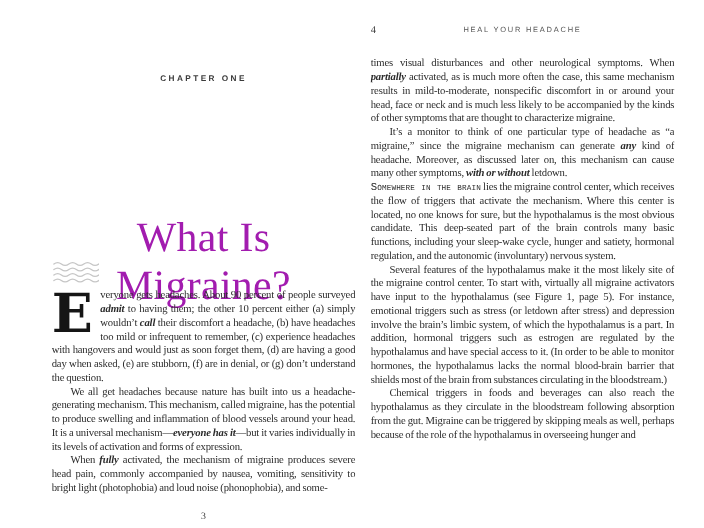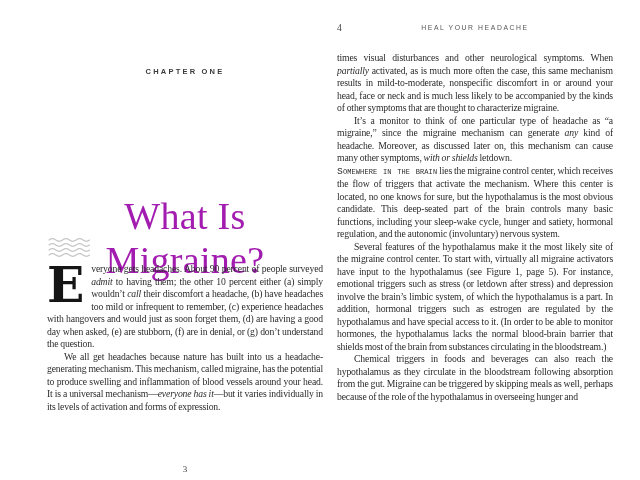--- a/index.html
+++ b/index.html
@@ -28,21 +28,21 @@
   .left-body  { top:219px; }
   .right-body { top:52px; }
 
   .ornament { height:22px; margin:0 0 4px 1px; }
 
   .para {
     margin:0; font-size:9.7px; line-height:12.5px;
     text-align:justify; letter-spacing:-0.15px; word-spacing:-0.4px;
   }
   .para.indent { text-indent:17px; }
-  .it { font-style:italic; }
+  .it { font-style:italic;font-weight:bold; }
   .sc { font-variant:small-caps; letter-spacing:0.1px;font-family:Liberation Mono, monospace; }
 
   .drop-cap {
     float:left;
     font-family:"DejaVu Serif","Liberation Serif",serif;
     font-size:49px; line-height:38px; font-weight:bold; color:#151515;
     padding:3px 7px 0 0;
   }
 
   .section-heading {
@@ -80,36 +80,37 @@
             <path d="M1 3  q3.4 -2.6 6.8 0 t6.8 0 t6.8 0 t6.8 0 t6.8 0 t6.8 0"></path>
             <path d="M1 8  q3.4 -2.6 6.8 0 t6.8 0 t6.8 0 t6.8 0 t6.8 0 t6.8 0"></path>
             <path d="M1 13 q3.4 -2.6 6.8 0 t6.8 0 t6.8 0 t6.8 0 t6.8 0 t6.8 0"></path>
             <path d="M1 18 q3.4 -2.6 6.8 0 t6.8 0 t6.8 0 t6.8 0 t6.8 0 t6.8 0"></path>
           </g>
         </svg>
       </div>
       <div id="left-blocks">
           <p class="para"><span class="drop-cap">E</span><span>veryone gets headaches. About 90 percent of people surveyed </span><span class="it">admit</span><span> to having them; the other 10 percent either (a) simply wouldn’t </span><span class="it">call</span><span> their discomfort a headache, (b) have headaches too mild or infrequent to remember, (c) experience headaches with hangovers and would just as soon forget them, (d) are having a good day when asked, (e) are stubborn, (f) are in denial, or (g) don’t understand the question.</span></p>
           <p class="para indent"><span>We all get headaches because nature has built into us a headache-generating mechanism. This mechanism, called migraine, has the potential to produce swelling and inflammation of blood vessels around your head. It is a universal mechanism—</span><span class="it">everyone has it</span><span>—but it varies individually in its levels of activation and forms of expression.</span></p>
+          <p class="para indent"><span>When </span><span class="it">fully</span><span> activated, the mechanism of migraine produces severe head pain, commonly accompanied by nausea, vomiting, sensitivity to bright light (photophobia) and loud noise (phonophobia), and some-</span></p>
         </div>
     </div>
 
     <div class="folio-left">3</div>
   </div>
 
   <div class="page right-page">
     <div class="running-head-row">
       <span class="folio-right">4</span>
       <span class="running-head">HEAL YOUR HEADACHE</span>
     </div>
 
     <div class="page-body right-body">
       <div id="right-blocks">
           <p class="para"><span>times visual disturbances and other neurological symptoms. When </span><span class="it">partially</span><span> activated, as is much more often the case, this same mechanism results in mild-to-moderate, nonspecific discomfort in or around your head, face or neck and is much less likely to be accompanied by the kinds of other symptoms that are thought to characterize migraine.</span></p>
-          <p class="para indent"><span>It’s a monitor to think of one particular type of headache as “a migraine,” since the migraine mechanism can generate </span><span class="it">any</span><span> kind of headache. Moreover, as discussed later on, this mechanism can cause many other symptoms, </span><span class="it">with or shields</span><span> letdown.</span></p>
+          <p class="para indent"><span>It’s a monitor to think of one particular type of headache as “a migraine,” since the migraine mechanism can generate </span><span class="it">any</span><span> kind of headache. Moreover, as discussed later on, this mechanism can cause many other symptoms, </span><span class="it">with or without</span><span> letdown.</span></p>
           <p class="para"><span class="sc">Somewhere in the brain</span><span> lies the migraine control center, which receives the flow of triggers that activate the mechanism. Where this center is located, no one knows for sure, but the hypothalamus is the most obvious candidate. This deep-seated part of the brain controls many basic functions, including your sleep-wake cycle, hunger and satiety, hormonal regulation, and the autonomic (involuntary) nervous system.</span></p>
           <p class="para indent"><span>Several features of the hypothalamus make it the most likely site of the migraine control center. To start with, virtually all migraine activators have input to the hypothalamus (see Figure 1, page 5). For instance, emotional triggers such as stress (or letdown after stress) and depression involve the brain’s limbic system, of which the hypothalamus is a part. In addition, hormonal triggers such as estrogen are regulated by the hypothalamus and have special access to it. (In order to be able to monitor hormones, the hypothalamus lacks the normal blood-brain barrier that shields most of the brain from substances circulating in the bloodstream.)</span></p>
           <p class="para indent"><span>Chemical triggers in foods and beverages can also reach the hypothalamus as they circulate in the bloodstream following absorption from the gut. Migraine can be triggered by skipping meals as well, perhaps because of the role of the hypothalamus in overseeing hunger and</span></p>
         </div>
     </div>
   </div>
 
 </div>
 
 </body></html>

